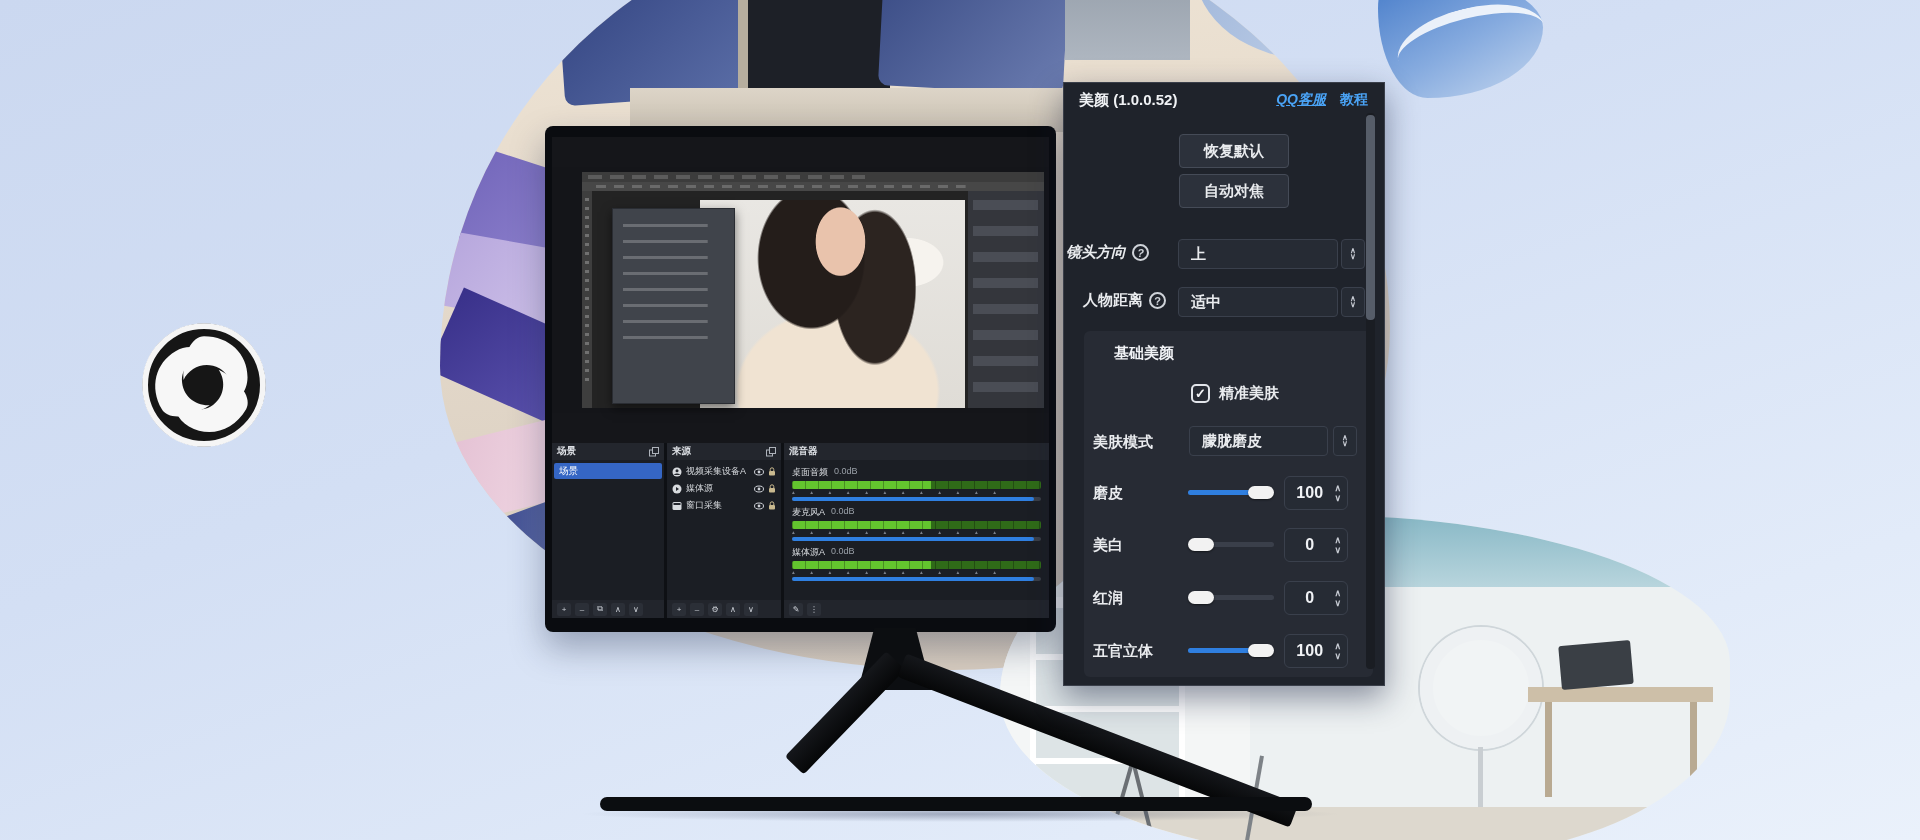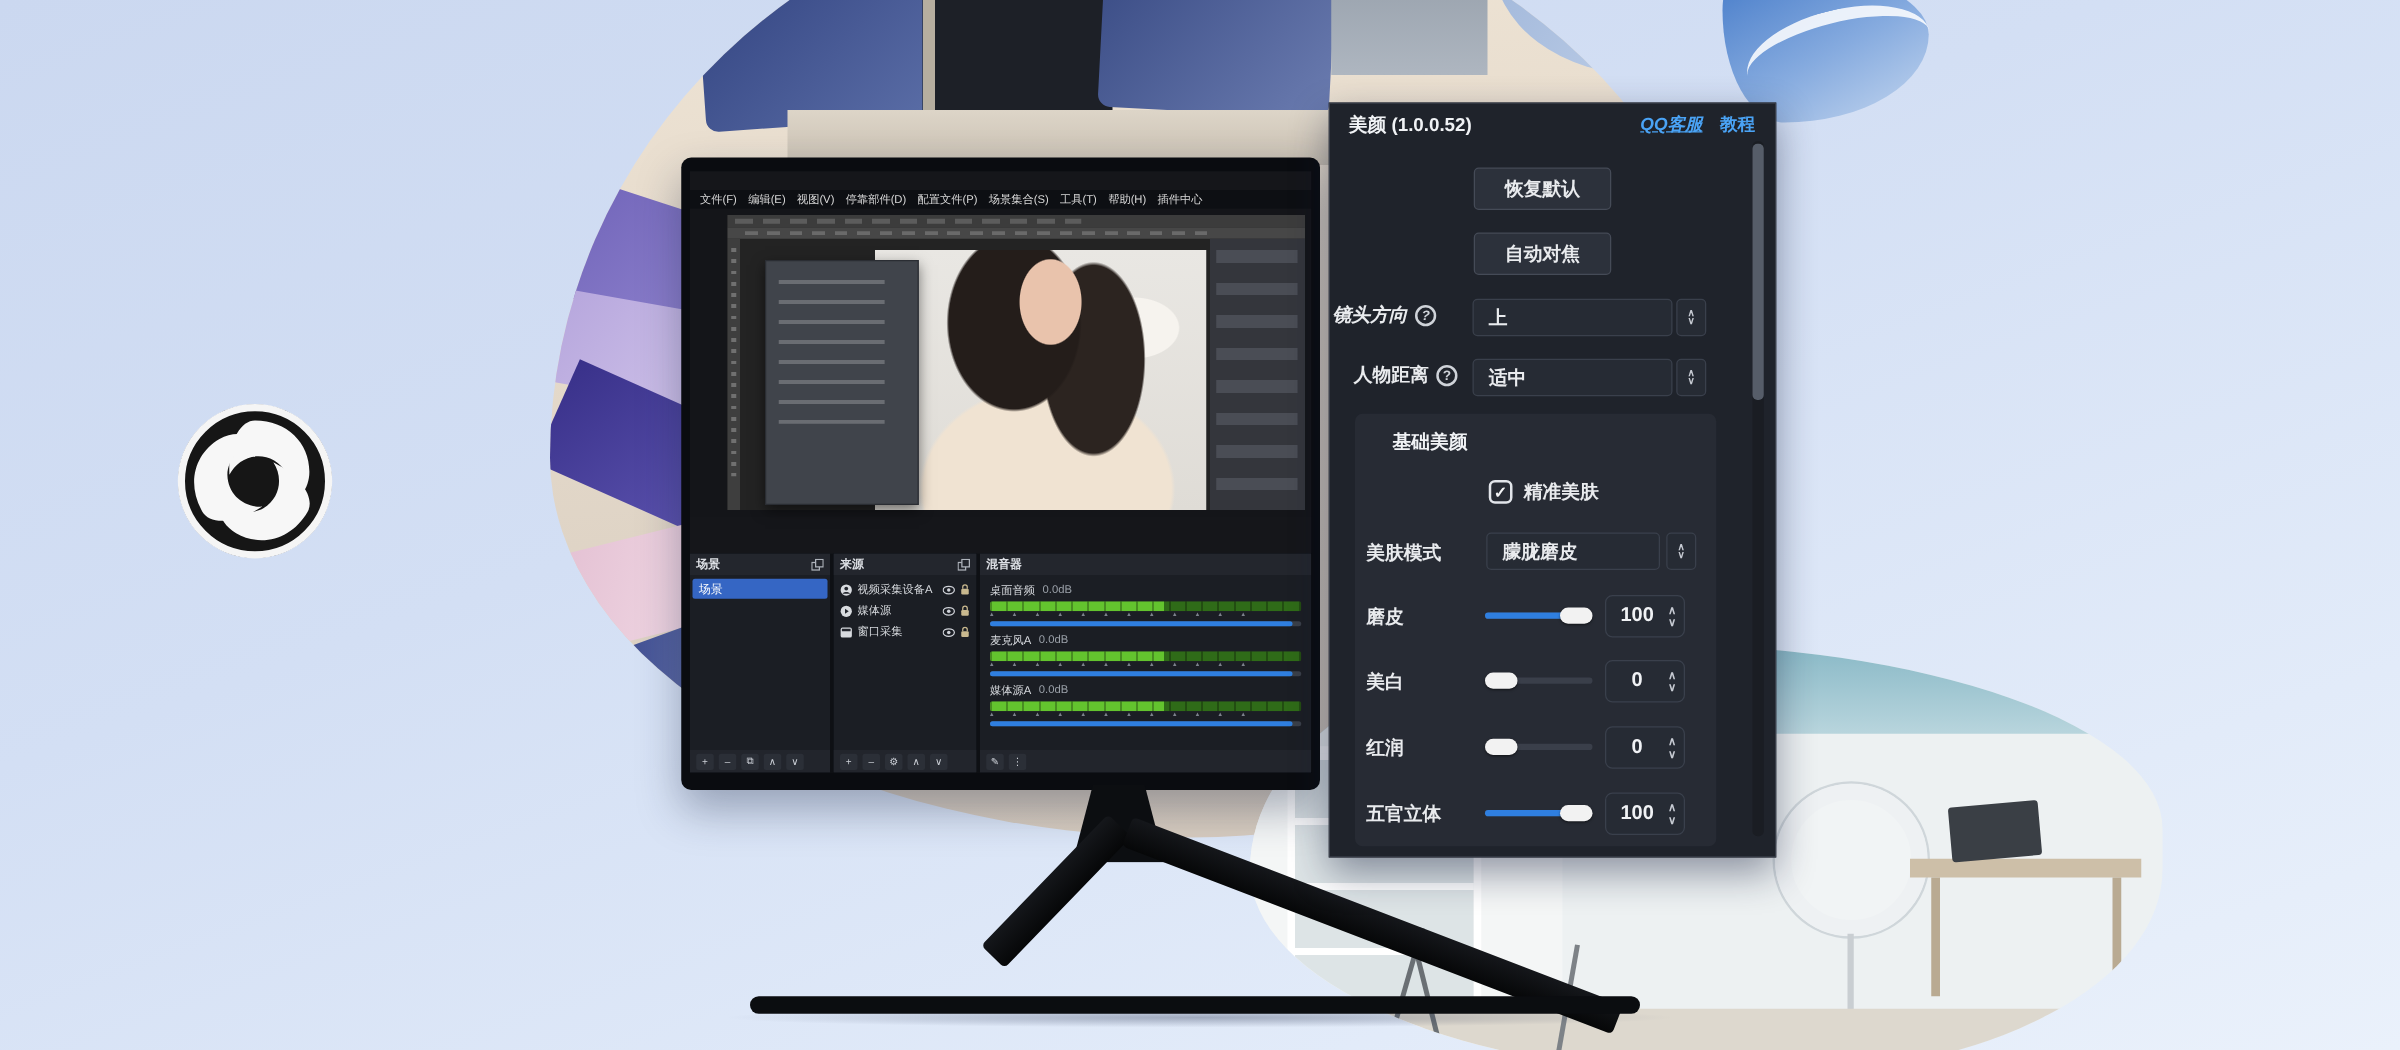--- a/index.html
+++ b/index.html
@@ -142,30 +142,30 @@
   .stand-legL { position:absolute; left:772px; top:700px; width:146px; height:26px; z-index:3;
     background:linear-gradient(180deg,#15171b,#060708); transform:rotate(-46deg); border-radius:4px; }
   .stand-legR { position:absolute; left:888px; top:728px; width:420px; height:25px; z-index:3;
     background:linear-gradient(180deg,#15171b,#060708); transform:rotate(21deg); border-radius:4px; }
   .stand-base { position:absolute; left:600px; top:797px; width:712px; height:14px; z-index:3;
     background:#0b0d10; border-radius:7px; }
   .stand-shadow { position:absolute; left:580px; top:806px; width:760px; height:16px; z-index:2;
     background:radial-gradient(closest-side,rgba(40,50,80,.35),rgba(40,50,80,0)); border-radius:50%; }
 
   
-  .panel { position:absolute; left:1063px; top:82px; width:358px; height:604px; z-index:6;
+  .panel { position:absolute; left:1063px; top:82px; width:322px; height:604px; z-index:6;
     background:#1f232b; border:1px solid #3a3f4a; box-shadow:0 12px 30px rgba(15,25,55,.45); }
   .p-titlerow { position:absolute; left:15px; right:16px; top:7px; height:20px; display:flex; align-items:center; }
   .p-title { font-size:15px; font-weight:700; color:#f0f2f5; }
   .p-sp { flex:1; }
   .p-link { font-size:14px; font-weight:700; color:#4aa3f5; margin-left:14px; cursor:pointer; }
   .p-link.u { text-decoration:underline;font-style:italic; }
   .p-btn { position:absolute; left:115px; width:110px; height:34px; background:#2c313b; border:1px solid #454b57;
     border-radius:4px; color:#e9ebee; font-size:15px; font-weight:700; display:flex; align-items:center; justify-content:center; }
-  .p-btn.restore { top:51px; } .p-btn.autofocus { top:103px; }
+  .p-btn.restore { top:51px; } .p-btn.autofocus { top:91px; }
   .p-row-label { position:absolute; font-size:15px; font-weight:700; color:#e9ebee; display:flex; align-items:center; gap:6px; }
   .q-icon { width:17px; height:17px; border-radius:50%; border:2px solid #cfd3d9; color:#cfd3d9;
     font-size:11px; font-weight:700; display:flex; align-items:center; justify-content:center; }
   .dropdown { position:absolute; height:30px; background:#262b34; border:1px solid #3a404c; border-radius:4px;
     display:flex; align-items:center; padding-left:12px; font-size:15px; font-weight:700; color:#e9ebee; }
   .spinbtn { position:absolute; width:24px; height:30px; background:#262b34; border:1px solid #3a404c; border-radius:4px;
     display:flex; flex-direction:column; align-items:center; justify-content:center; color:#c6cad2; }
   .spinbtn i { font-style:normal; font-size:8px; line-height:6px; font-weight:700; }
   .section { position:absolute; left:20px; top:248px; width:289px; height:346px; background:#272b34; border-radius:6px; }
   .sec-title { position:absolute; left:14px; top:13px; font-size:15px; font-weight:700; color:#f0f2f5;margin-left:16px; }
@@ -230,31 +230,20 @@
       <g transform="translate(50,50)">
         <path d="M 0 -38 C 20 -38 34 -24 34 -6 C 34 5 27 13 18 15 C 24 6 22 -7 12 -13 C 1 -19 -11 -14 -16 -4 C -17 -25 -9 -38 0 -38 Z"></path>
         <path transform="rotate(120)" d="M 0 -38 C 20 -38 34 -24 34 -6 C 34 5 27 13 18 15 C 24 6 22 -7 12 -13 C 1 -19 -11 -14 -16 -4 C -17 -25 -9 -38 0 -38 Z"></path>
         <path transform="rotate(240)" d="M 0 -38 C 20 -38 34 -24 34 -6 C 34 5 27 13 18 15 C 24 6 22 -7 12 -13 C 1 -19 -11 -14 -16 -4 C -17 -25 -9 -38 0 -38 Z"></path>
       </g>
     </g>
   </svg>
 
   <div class="monitor">
     <div class="screen">
-      <div class="menubar">
-        <span>文件(F)</span>
-        <span>编辑(E)</span>
-        <span>视图(V)</span>
-        <span>停靠部件(D)</span>
-        <span>配置文件(P)</span>
-        <span>场景集合(S)</span>
-        <span>工具(T)</span>
-        <span>帮助(H)</span>
-        <span>插件中心</span>
-      </div>
       <div class="preview">
         <div class="ps-win">
           <div class="ps-top"></div>
           <div class="ps-opts"></div>
           <div class="ps-tools"></div>
           <div class="ps-photo"></div>
           <div class="ps-panel"></div>
           <div class="ps-right"></div>
         </div>
       </div>

